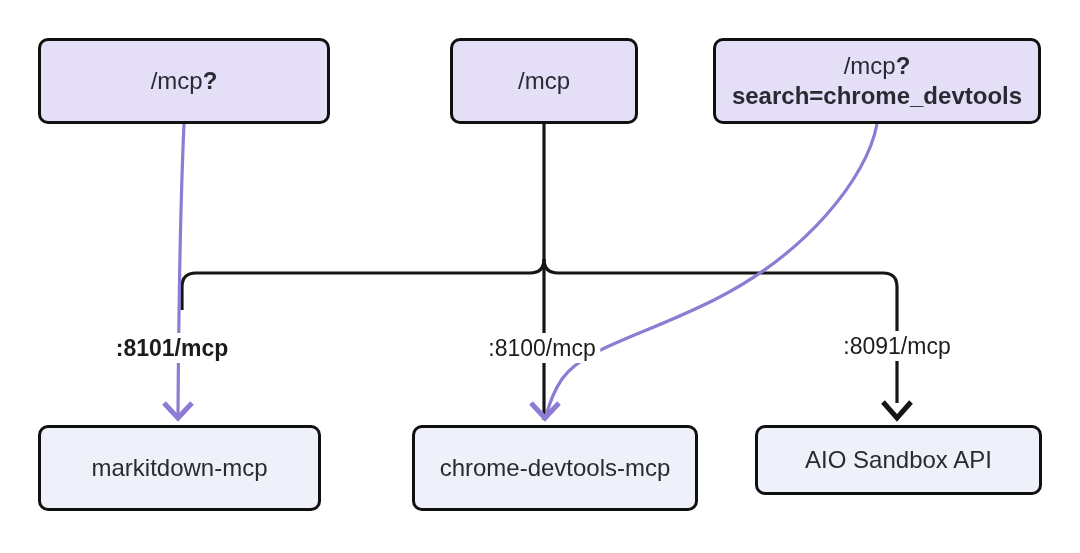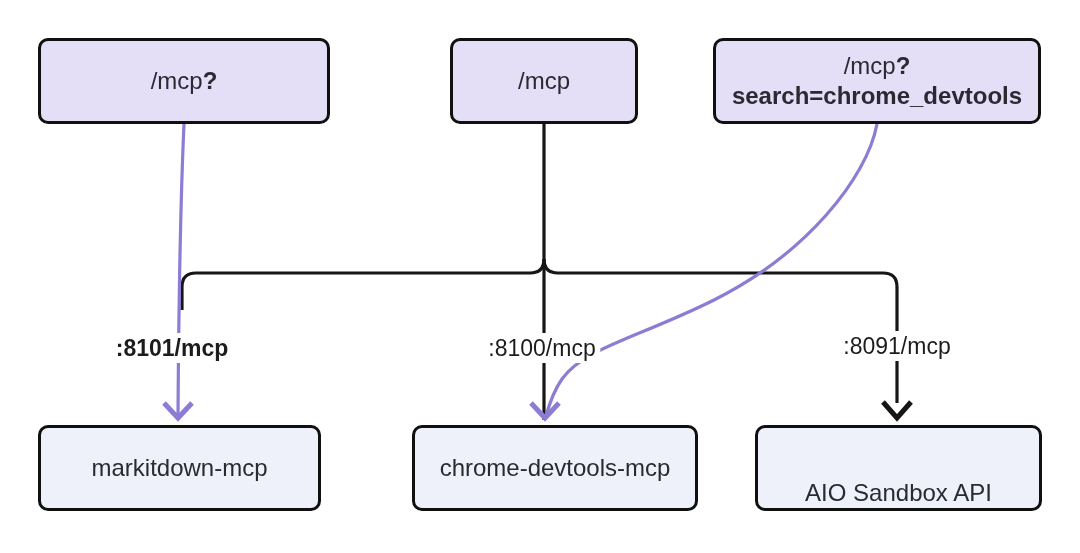--- a/index.html
+++ b/index.html
@@ -71,21 +71,21 @@
   }
   .node.top { background: var(--node-top-fill, #e5def7); }
   .node.bottom { background: var(--node-bottom-fill, #eef1f9); }
   .node .l2 { font-weight: bold; }
   .node .suffix { font-weight: bold; }
   .n-a { left: 38px;  top: 38px;  width: 292px; height: 86px; }
   .n-b { left: 450px; top: 38px;  width: 188px; height: 86px; }
   .n-c { left: 713px; top: 38px;  width: 328px; height: 86px; }
   .n-d { left: 38px;  top: 425px; width: 283px; height: 86px; }
   .n-e { left: 400px; top: 425px; width: 286px; height: 86px; margin-left: 12px; }
-  .n-f { left: 755px; top: 425px; width: 287px; height: 86px; justify-content: flex-end; }
+  .n-f { left: 755px; top: 425px; width: 287px; height: 70px; }
 </style>
 </head>
 <body>
 
 <div class="canvas">
 
   <svg class="edges" viewBox="0 0 1080 553" xmlns="http://www.w3.org/2000/svg" aria-hidden="true">
 
     <path class="e-black" d="M544,124 L544,420"></path>
     <path class="e-black" d="M544,259 Q544,273 530,273 L196,273 Q182,273 182,287 L182,310"></path>

